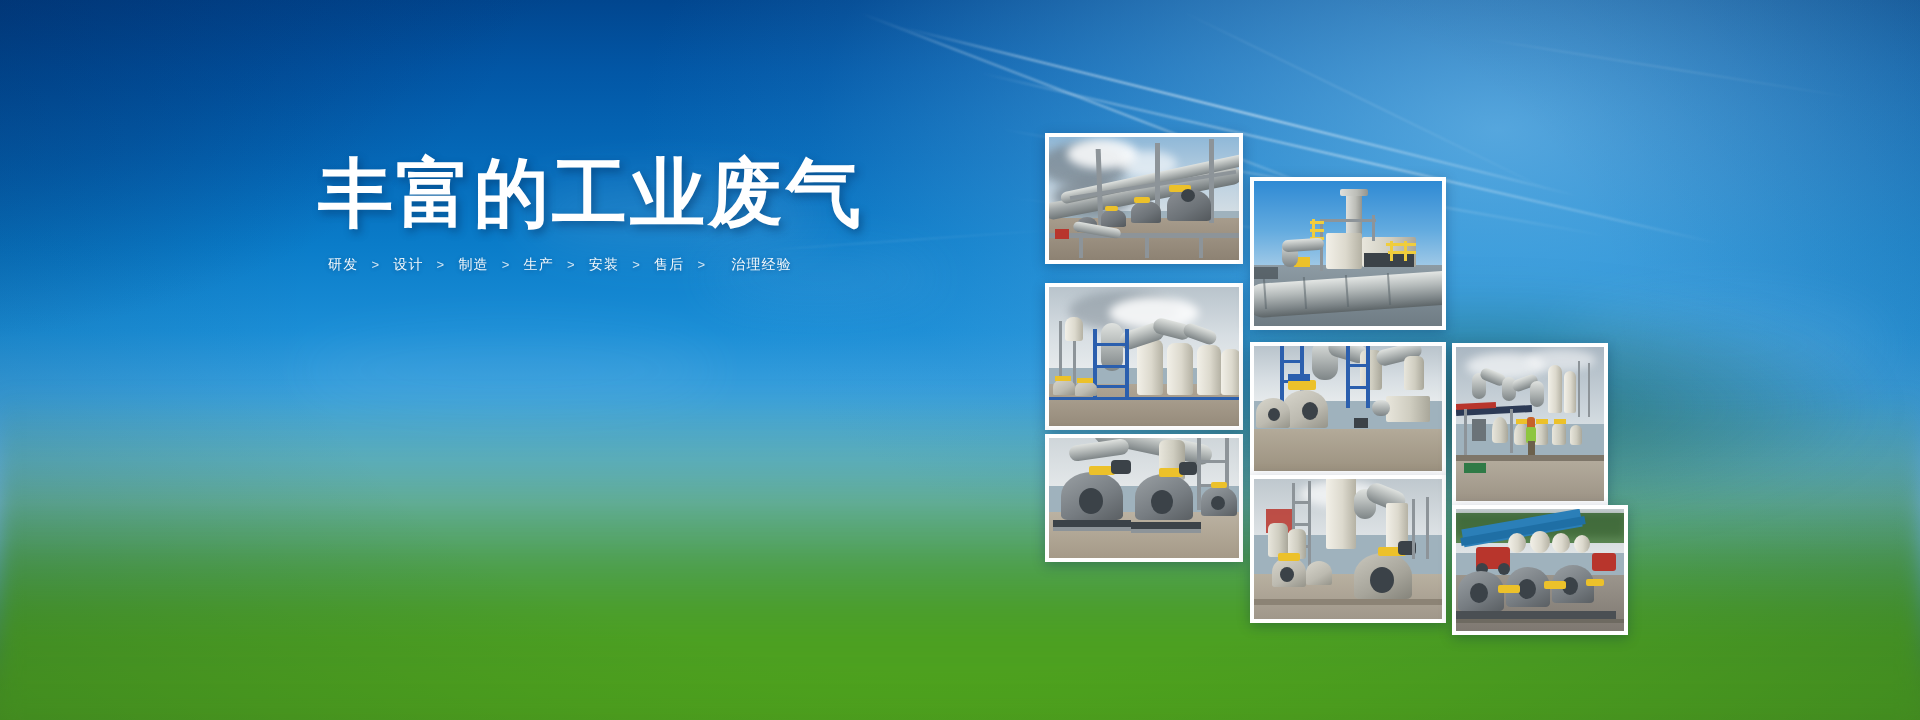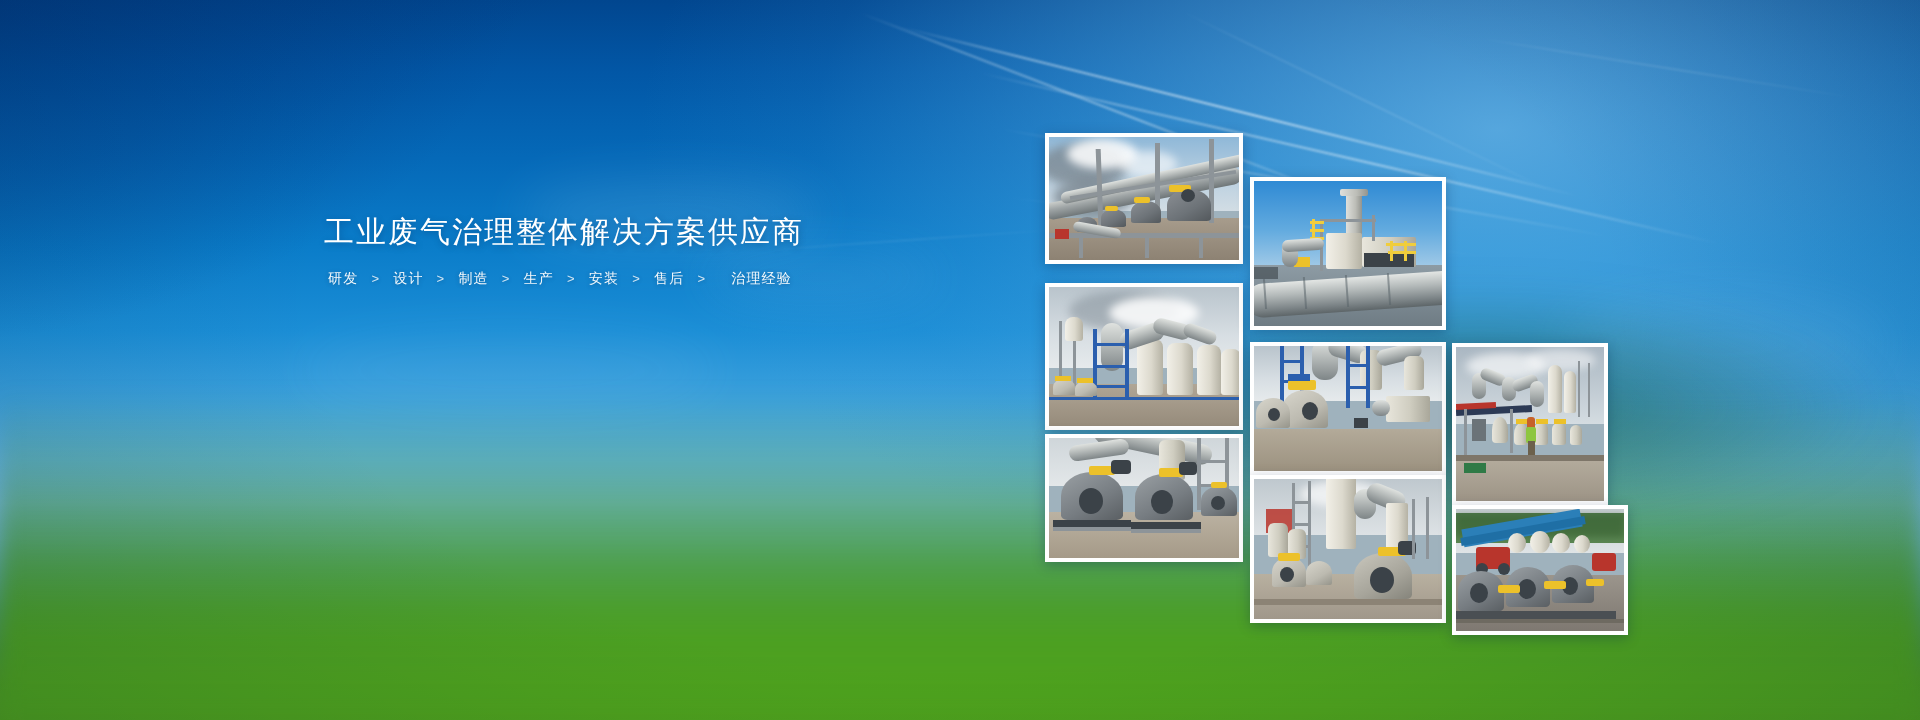--- a/index.html
+++ b/index.html
@@ -227,23 +227,23 @@
   <div class="contrail c7"></div>
   <div class="contrail c8"></div>
 
   <div class="bg-ground"></div>
   <div class="bg-ground-dark"></div>
   <div class="bg-vignette"></div>
 
   <div class="text-block">
 
     <h1 class="headline">
+      <span>丰富的工业废气</span>
     </h1>
 
-    <div class="subtitle">工业废气治理整体解决方案供应商</div>
 
     <div class="process">
       <span class="step">研发</span>
       <span class="sep">&gt;</span>
       <span class="step">设计</span>
       <span class="sep">&gt;</span>
       <span class="step">制造</span>
       <span class="sep">&gt;</span>
       <span class="step">生产</span>
       <span class="sep">&gt;</span>

